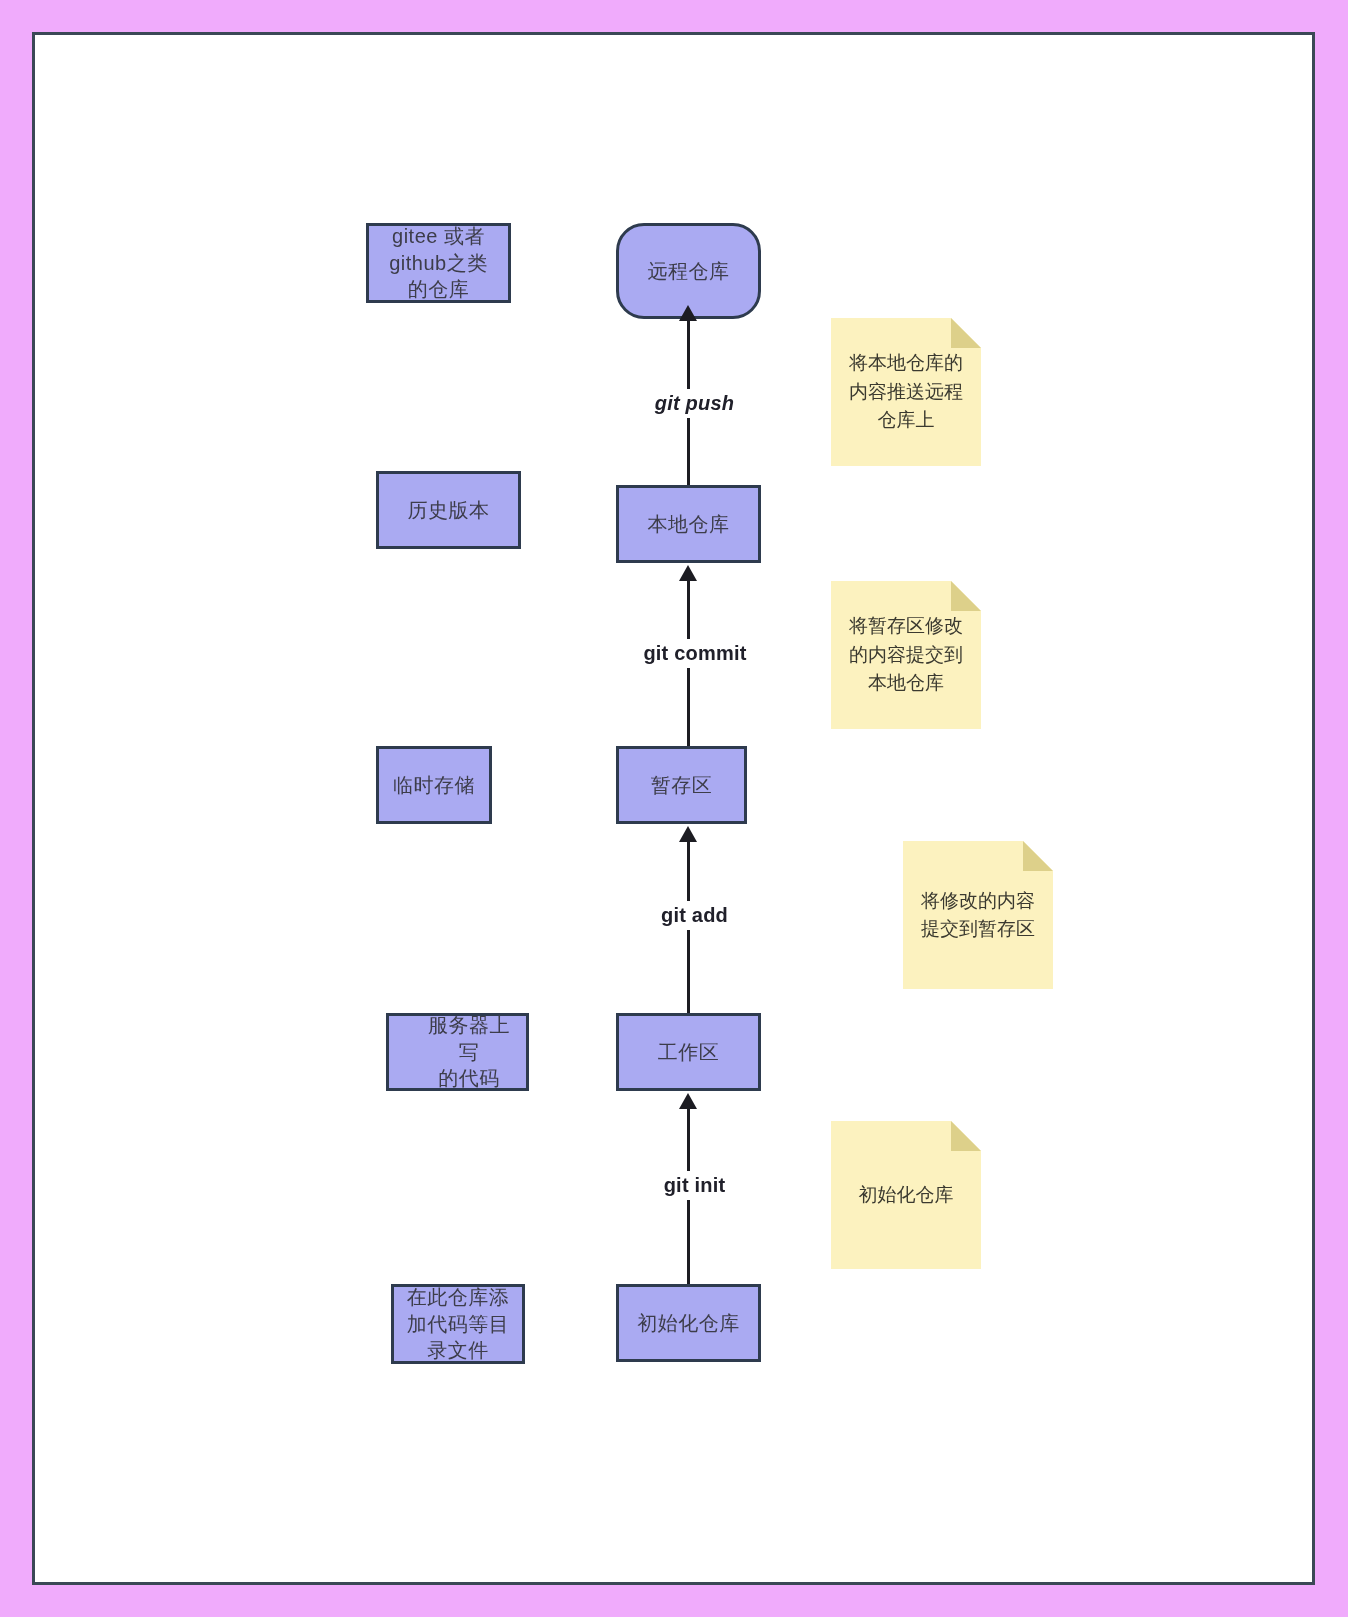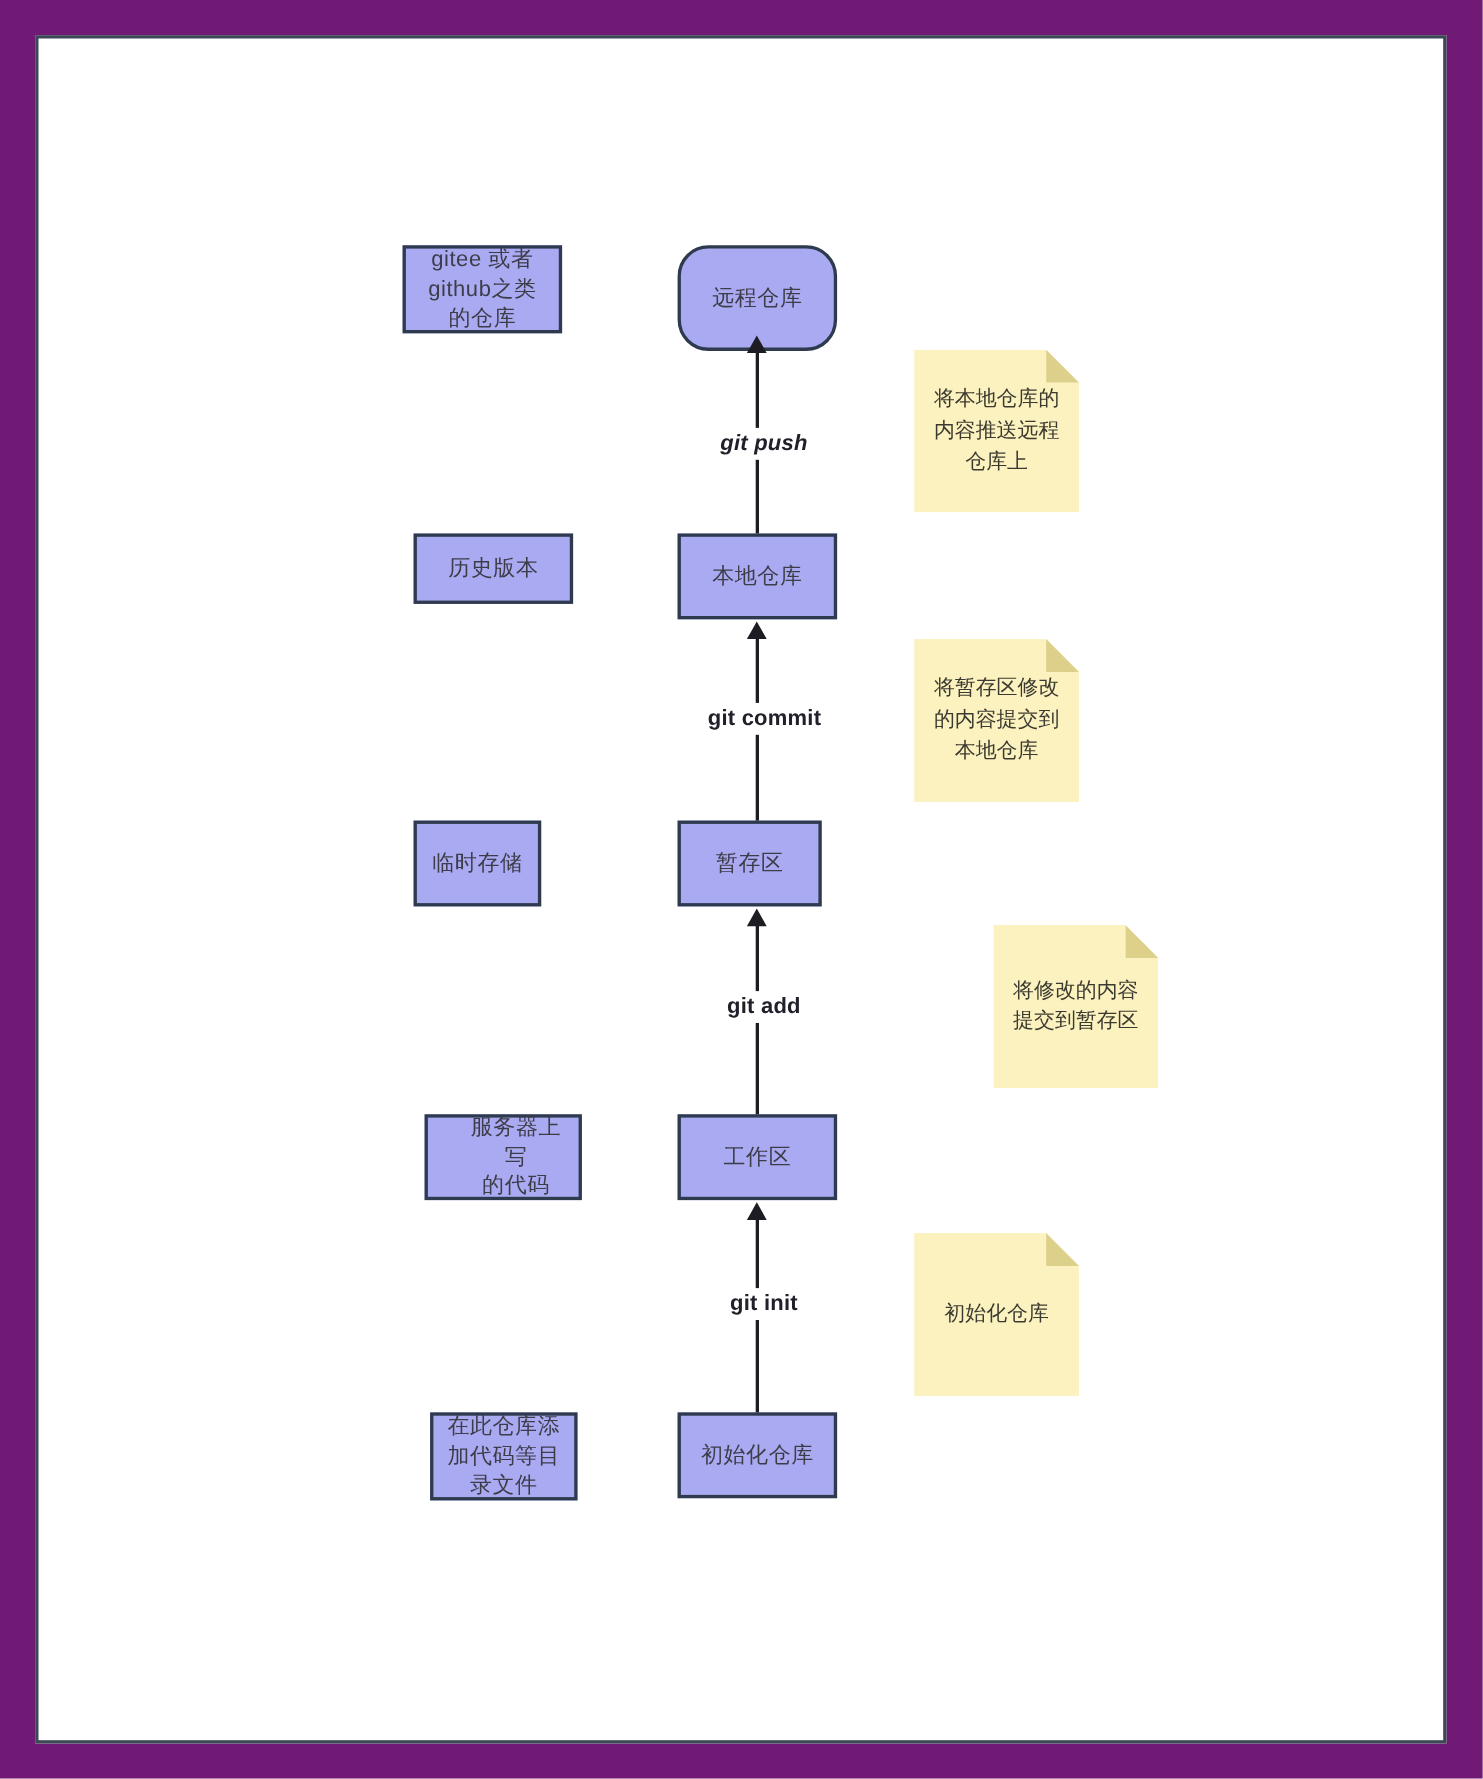--- a/index.html
+++ b/index.html
@@ -8,21 +8,21 @@
     padding: 0;
     background: #ffffff;
   }
   body {
     font-family: "Liberation Sans", "DejaVu Sans", sans-serif;
   }
   #canvas {
     position: relative;
     width: 1348px;
     height: 1617px;
-    background: #701a75;
+    background: #f0abfc;
     overflow: hidden;
   }
   #frame {
     position: absolute;
     left: 32px;
     top: 32px;
     width: 1283px;
     height: 1553px;
     border: 3px solid #3b4856;
     box-sizing: border-box;
@@ -109,21 +109,21 @@
 </head>
 <body>
 
 <div id="canvas">
   <div id="frame">
 
     <div class="node" style="left:331px; top:188px; width:145px; height:80px;">gitee 或者
 github之类
 的仓库</div>
 
-    <div class="node" style="left:341px; top:450px; width:145px; height:64px;">历史版本</div>
+    <div class="node" style="left:341px; top:436px; width:145px; height:78px;">历史版本</div>
 
     <div class="node" style="left:341px; top:711px; width:116px; height:78px;">临时存储</div>
 
     <div class="node" style="left:351px; top:978px; width:143px; height:78px;padding-left:29px;">服务器上写
 的代码</div>
 
     <div class="node" style="left:356px; top:1249px; width:134px; height:80px;">在此仓库添
 加代码等目
 录文件</div>
 

